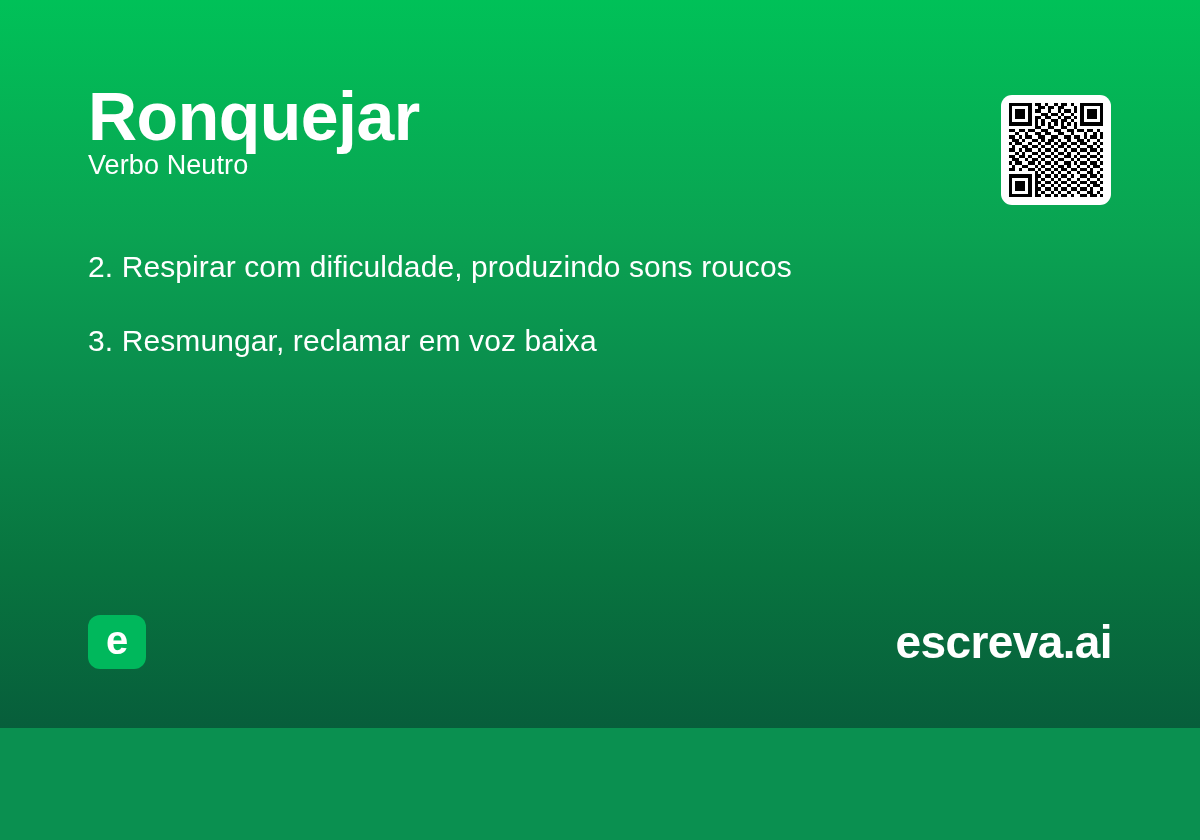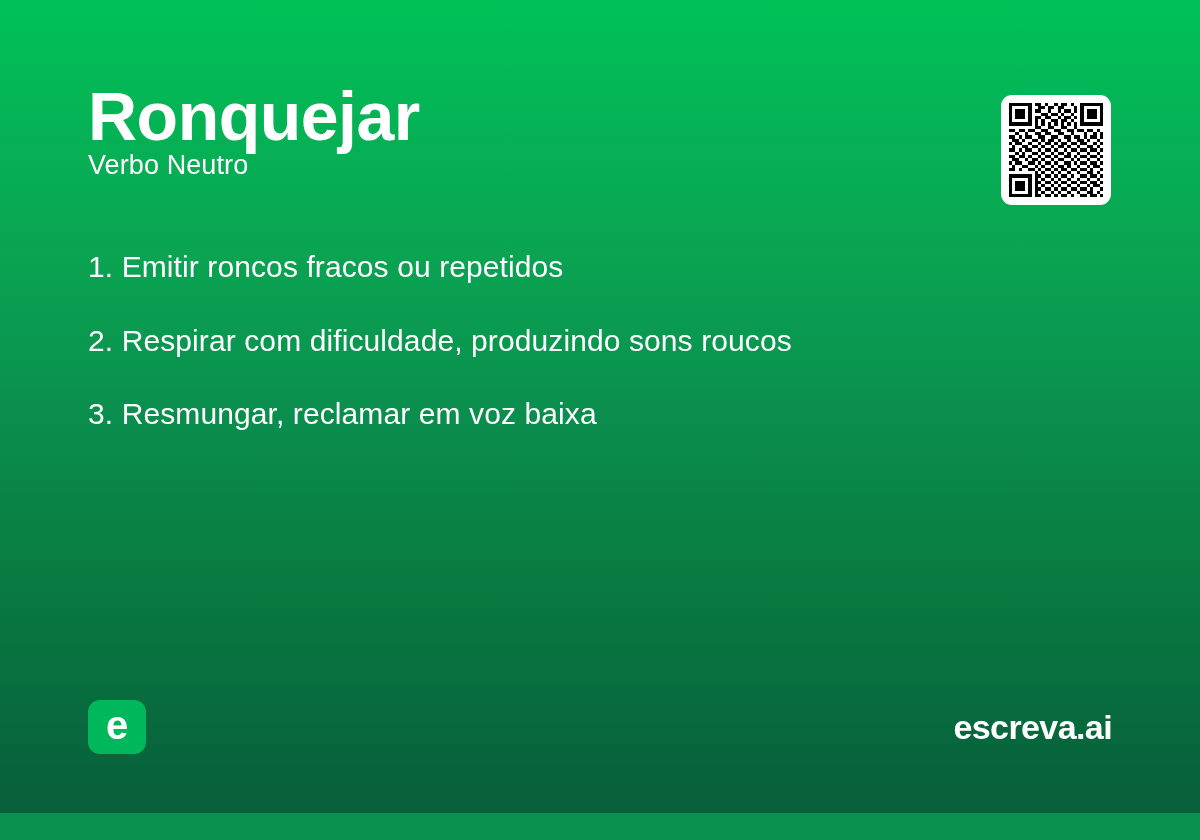--- a/index.html
+++ b/index.html
@@ -12,21 +12,21 @@
   }
 
   body {
     font-family: "Liberation Sans", sans-serif;
     background: #0a9050;
   }
 
   .card {
     position: relative;
     width: 1200px;
-    height: 813px;
+    height: 728px;
     background: linear-gradient(180deg, #00c158 0%, #0aa352 32%, #0a8d4d 52%, #08743f 78%, #075e3b 100%);
     overflow: hidden;
   }
 
   
   .header {
     position: absolute;
     left: 88px;
     top: 82px;
     right: 88px;
@@ -118,21 +118,21 @@
     font-size: 40px;
     font-weight: 700;
     color: #ffffff;
     line-height: 1;
     position: relative;
     top: -2px;
   }
 
   .brand-wordmark {
     font-family: "Liberation Sans", sans-serif;
-    font-size: 34px;
+    font-size: 46px;
     font-weight: 700;
     color: #ffffff;
     letter-spacing: -0.6px;
     line-height: 1;
   }
 </style>
 </head>
 <body>
 
 <div class="card">
@@ -581,21 +581,20 @@
         <rect x="19" y="28" width="1" height="1" fill="#000000"></rect>
         <rect x="22" y="28" width="1" height="1" fill="#000000"></rect>
         <rect x="23" y="28" width="1" height="1" fill="#000000"></rect>
         <rect x="25" y="28" width="1" height="1" fill="#000000"></rect>
         <rect x="26" y="28" width="1" height="1" fill="#000000"></rect>
         <rect x="28" y="28" width="1" height="1" fill="#000000"></rect>
       </svg>
   </div>
 
   <div class="definitions">
-    <div class="definition-item">1. Emitir roncos fracos ou repetidos</div>
     <div class="definition-item">2. Respirar com dificuldade, produzindo sons roucos</div>
     <div class="definition-item">3. Resmungar, reclamar em voz baixa</div>
   </div>
 
   <div class="footer">
     <div class="brand-logo">
       <span class="brand-logo-letter">e</span>
     </div>
     <div class="brand-wordmark">escreva.ai</div>
   </div>

